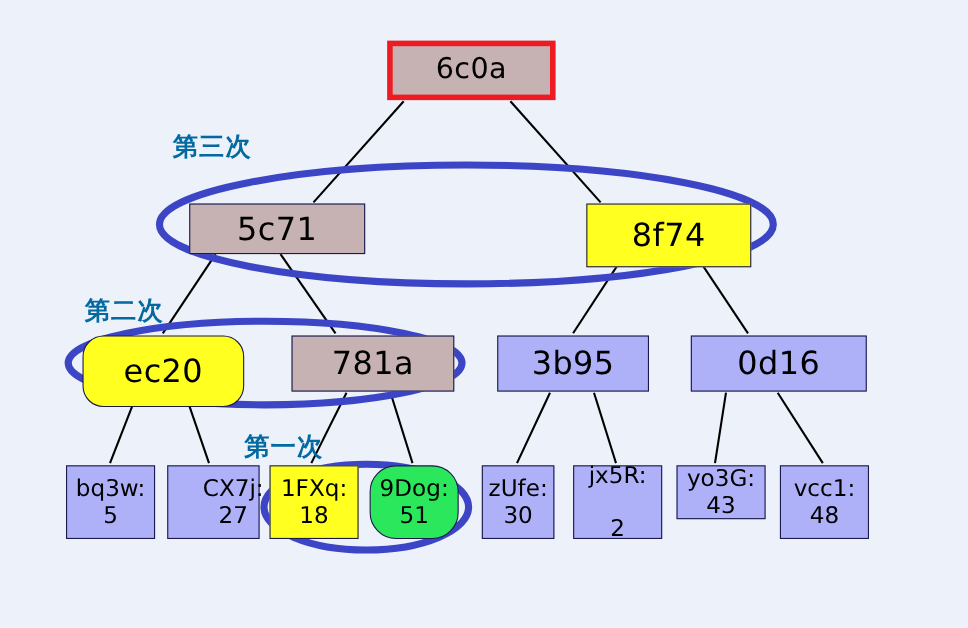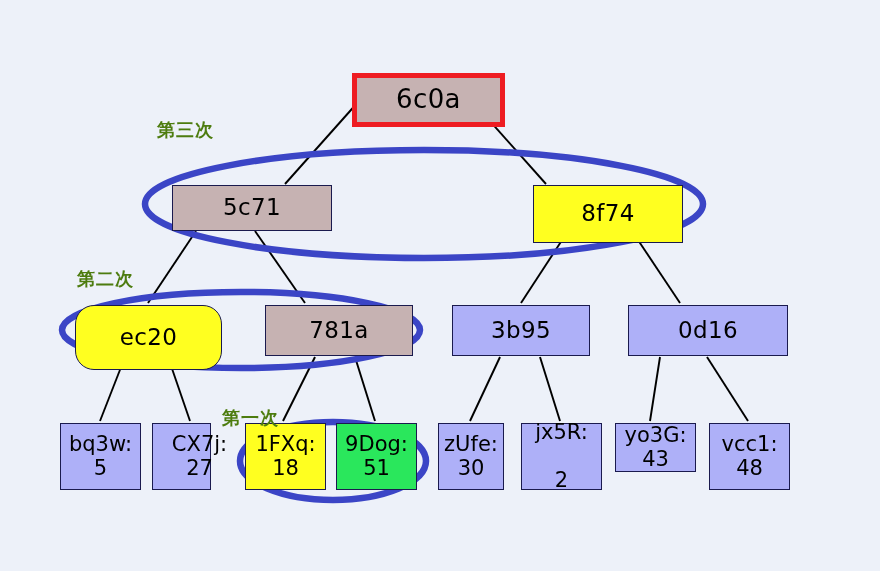--- a/index.html
+++ b/index.html
@@ -45,43 +45,42 @@
     text-align: center;
     color: #000;
     line-height: 1.12;
     z-index: 3;
   }
   .node .ln {
     display: block;
     white-space: nowrap;
   }
   .n-internal {
-    font-size: 23px;
+    font-size: 29px;
     letter-spacing: 0.4px;
     text-align: center;
   }
   .n-root {
     font-size: 26px;
     border: 5px solid #ee1c22;
     letter-spacing: 0.4px;
-    margin-top: 36px;
   }
   .n-leaf {
     font-size: 21px;
   }
   .fill-tan   { background: #c6b2b2; }
   .fill-yellow{ background: #ffff20; }
   .fill-blue  { background: #aeb0f8; }
-  .fill-green { background: #2ae75c; }
+  .fill-green { background: #2ae75c; border-radius: 24px; }
 
   .ann-label {
     position: absolute;
-    color: #4d7c0f;
+    color: #0369a1;
     font-weight: bold;
-    font-size: 18px;
+    font-size: 23px;
     letter-spacing: 1px;
     white-space: nowrap;
     z-index: 4;
   }
 </style>
 </head>
 <body>
 
 <div id="canvas">
 
@@ -139,21 +138,21 @@
     <span class="ln">3b95</span>
   </div>
   <div class="node n-internal fill-blue" style="left:628px; top:305px; width:160px; height:51px;">
     <span class="ln">0d16</span>
   </div>
 
   <div class="node n-leaf fill-blue" style="left:60px; top:423px; width:81px; height:67px;">
     <span class="ln">bq3w:</span>
     <span class="ln">5</span>
   </div>
-  <div class="node n-leaf fill-blue" style="left:152px; top:423px; width:59px; height:67px;padding-left:36px;">
+  <div class="node n-leaf fill-blue" style="left:152px; top:423px; width:84px; height:67px;padding-left:36px;">
     <span class="ln">CX7j:</span>
     <span class="ln">27</span>
   </div>
   <div class="node n-leaf fill-yellow" style="left:245px; top:423px; width:81px; height:67px;">
     <span class="ln">1FXq:</span>
     <span class="ln">18</span>
   </div>
   <div class="node n-leaf fill-green" style="left:336px; top:423px; width:81px; height:67px;">
     <span class="ln">9Dog:</span>
     <span class="ln">51</span>
@@ -170,15 +169,15 @@
     <span class="ln">yo3G:</span>
     <span class="ln">43</span>
   </div>
   <div class="node n-leaf fill-blue" style="left:709px; top:423px; width:81px; height:67px;">
     <span class="ln">vcc1:</span>
     <span class="ln">48</span>
   </div>
 
   <div class="ann-label" style="left:157px; top:118px;">第三次</div>
   <div class="ann-label" style="left:77px; top:267px;">第二次</div>
-  <div class="ann-label" style="left:222px; top:406px;">第一次</div>
+  <div class="ann-label" style="left:222px; top:391px;">第一次</div>
 
 </div>
 
 </body></html>

